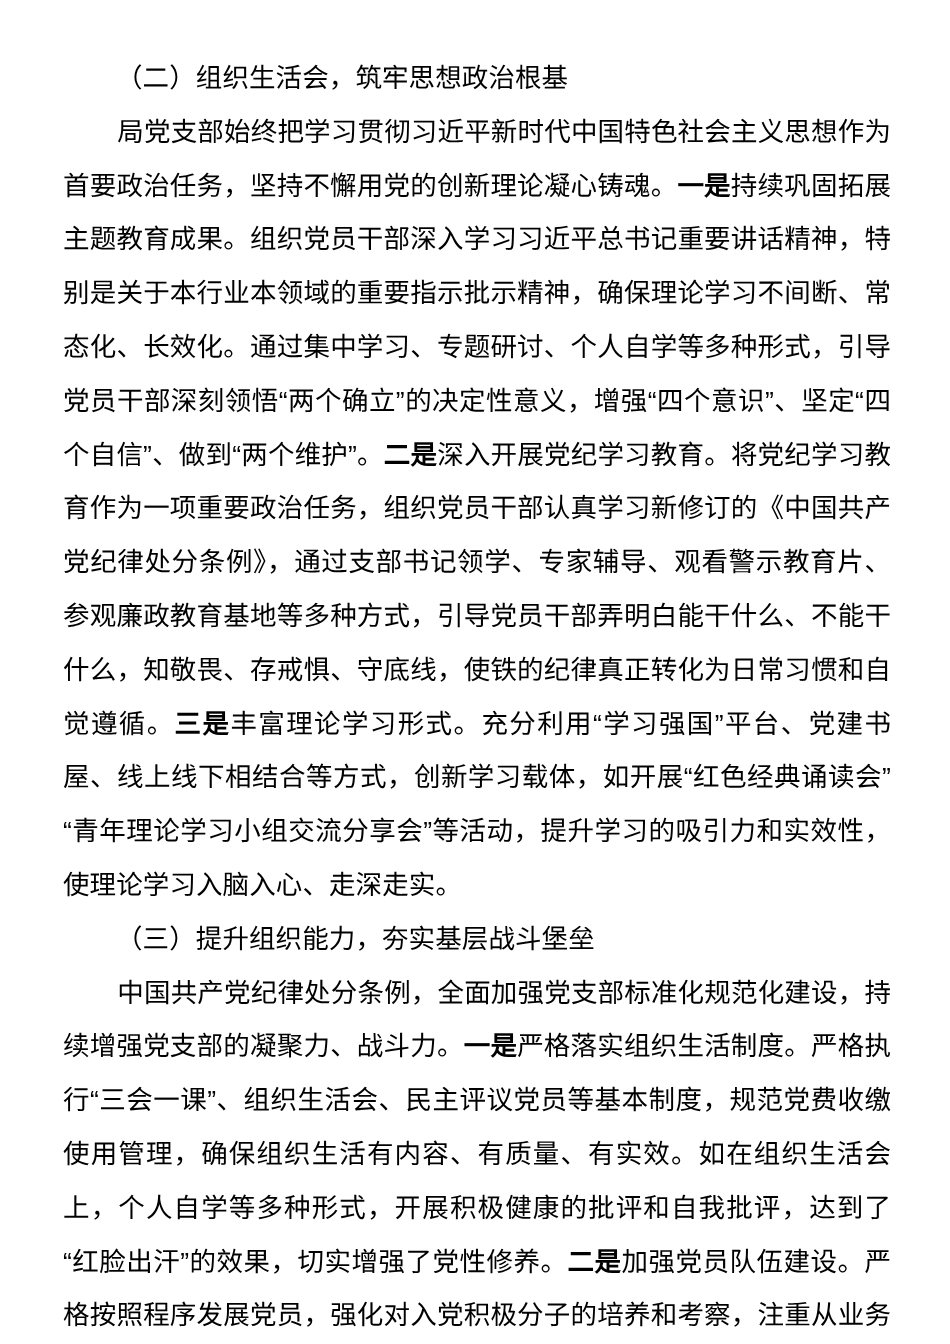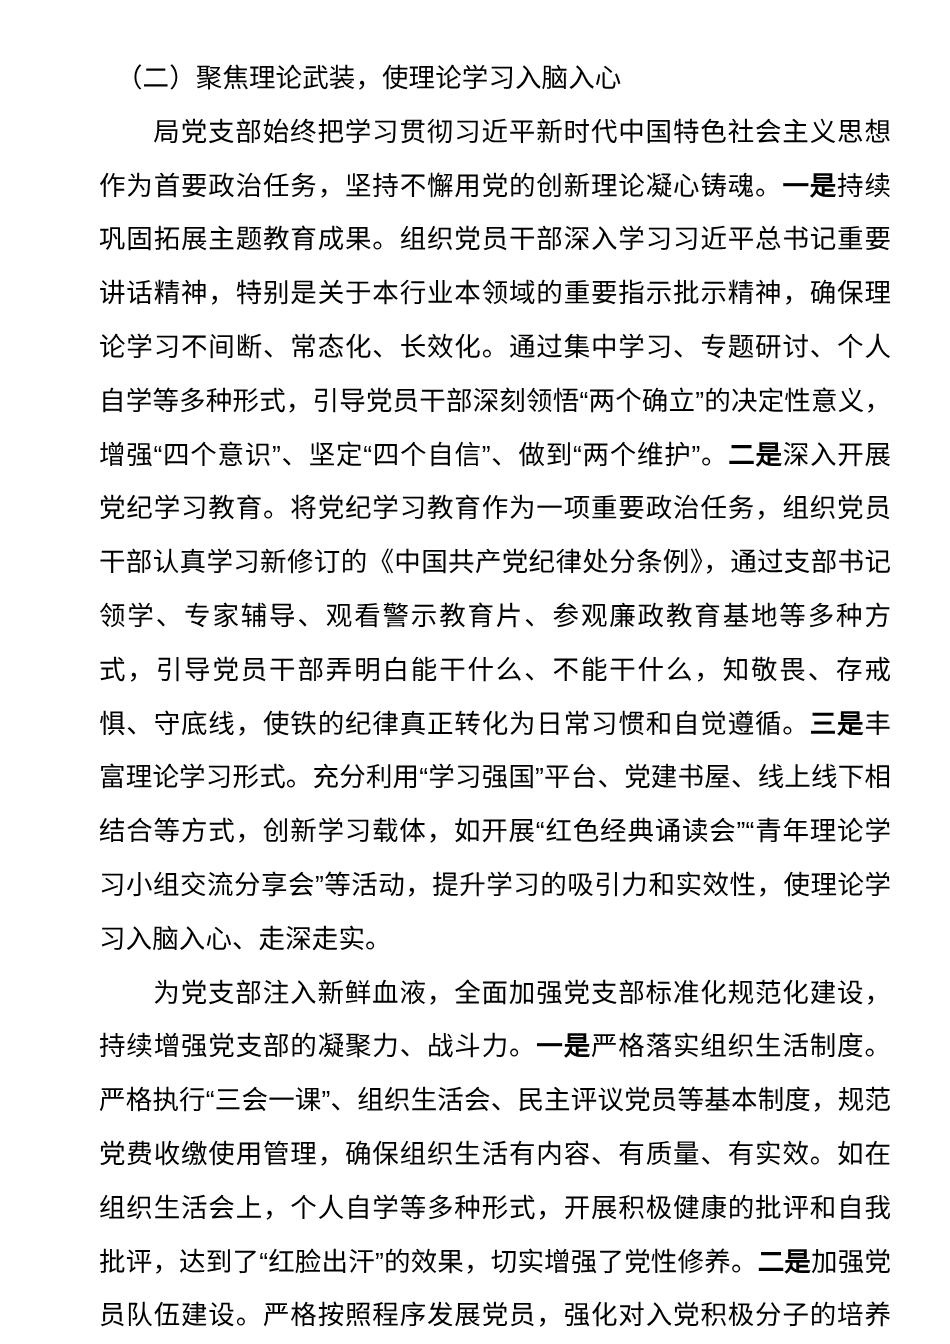--- a/index.html
+++ b/index.html
@@ -46,29 +46,29 @@
     font-weight: 400;
   }
 
   .para.heading {
     text-indent: 2em;
     text-align: left;
   }
 
   .para.body {
     text-indent: 2.05em;
-    margin-left: 36px;
   }
 
   b, strong {
     font-weight: 700;
   }
 </style>
 </head>
 <body>
 
 <div class="page">
   <div class="content" id="content-root">
-      <p class="para heading">（二）聚焦理论武装，使理论学习入脑入心</p>
+      <p class="para heading">（二）组织生活会，筑牢思想政治根基</p>
       <p class="para body"><span>局党支部始终把学习贯彻习近平新时代中国特色社会主义思想作为首要政治任务，坚持不懈用党的创新理论凝心铸魂。</span><b>一是</b><span>持续巩固拓展主题教育成果。组织党员干部深入学习习近平总书记重要讲话精神，特别是关于本行业本领域的重要指示批示精神，确保理论学习不间断、常态化、长效化。通过集中学习、专题研讨、个人自学等多种形式，引导党员干部深刻领悟“两个确立”的决定性意义，增强“四个意识”、坚定“四个自信”、做到“两个维护”。</span><b>二是</b><span>深入开展党纪学习教育。将党纪学习教育作为一项重要政治任务，组织党员干部认真学习新修订的《中国共产党纪律处分条例》，通过支部书记领学、专家辅导、观看警示教育片、参观廉政教育基地等多种方式，引导党员干部弄明白能干什么、不能干什么，知敬畏、存戒惧、守底线，使铁的纪律真正转化为日常习惯和自觉遵循。</span><b>三是</b><span>丰富理论学习形式。充分利用“学习强国”平台、党建书屋、线上线下相结合等方式，创新学习载体，如开展“红色经典诵读会”“青年理论学习小组交流分享会”等活动，提升学习的吸引力和实效性，使理论学习入脑入心、走深走实。</span></p>
-      <p class="para body"><span>为党支部注入新鲜血液，全面加强党支部标准化规范化建设，持续增强党支部的凝聚力、战斗力。</span><b>一是</b><span>严格落实组织生活制度。严格执行“三会一课”、组织生活会、民主评议党员等基本制度，规范党费收缴使用管理，确保组织生活有内容、有质量、有实效。如在组织生活会上，个人自学等多种形式，开展积极健康的批评和自我批评，达到了“红脸出汗”的效果，切实增强了党性修养。</span><b>二是</b><span>加强党员队伍建设。严格按照程序发展党员，强化对入党积极分子的培养和考察，注重从业务骨干中发展党员，为党支部注入新鲜血液。同时，加强党员日常教育管理，开展党员亮身份、承诺践诺、设</span></p>
+      <p class="para heading">（三）提升组织能力，夯实基层战斗堡垒</p>
+      <p class="para body"><span>中国共产党纪律处分条例，全面加强党支部标准化规范化建设，持续增强党支部的凝聚力、战斗力。</span><b>一是</b><span>严格落实组织生活制度。严格执行“三会一课”、组织生活会、民主评议党员等基本制度，规范党费收缴使用管理，确保组织生活有内容、有质量、有实效。如在组织生活会上，个人自学等多种形式，开展积极健康的批评和自我批评，达到了“红脸出汗”的效果，切实增强了党性修养。</span><b>二是</b><span>加强党员队伍建设。严格按照程序发展党员，强化对入党积极分子的培养和考察，注重从业务骨干中发展党员，为党支部注入新鲜血液。同时，加强党员日常教育管理，开展党员亮身份、承诺践诺、设</span></p>
     </div>
 </div>
 
 </body></html>

